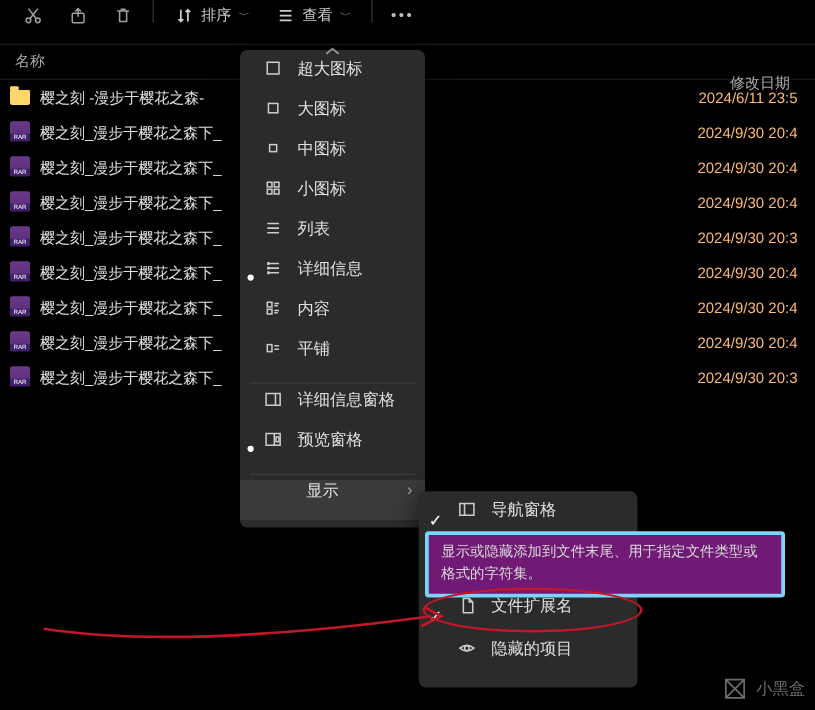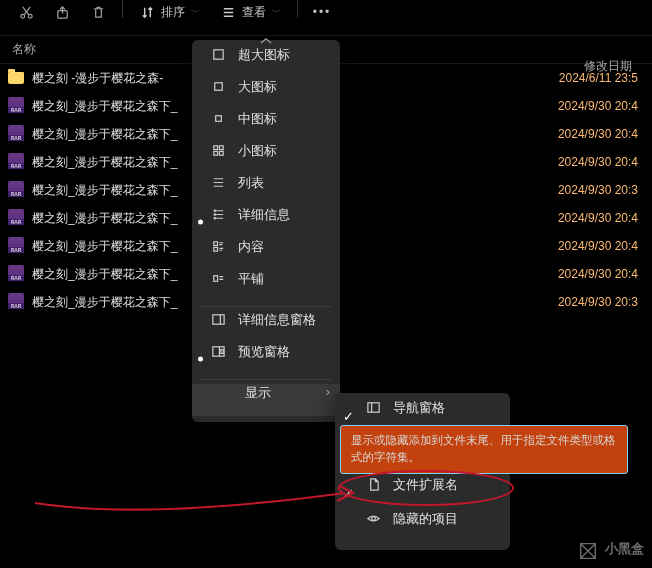--- a/index.html
+++ b/index.html
@@ -106,27 +106,27 @@
 .submenu .menu-item { padding-left: 30px; height: 34px; }
 .submenu .check { position:absolute; left:8px; top:50%; transform:translateY(-50%); color:#fff; }
 .submenu .menu-sep { margin: 4px 8px; }
 
 
 .tooltip {
   position: absolute;
   top: 425px;
   left: 340px;
   width: 288px;
-  background: #c2410c;
+  background: #701a75;
   color: #d8d8d8;
   font-size: 11.5px;
   padding: 6px 10px;
   border-radius: 3px;
   line-height: 1.5;
-  border: 1px solid #7dd3fc;
+  border: 3px solid #7dd3fc;
   z-index: 25;
 }
 
 
 .red-arrow {
   position: absolute;
   left: 25px;
   top: 468px;
   width: 330px;
   height: 60px;
@@ -140,22 +140,22 @@
   height: 36px;
   border: 2px solid #c0172a;
   border-radius: 50%;
   pointer-events: none;
   z-index: 30;
 }
 
 
 .watermark {
   position:absolute; right:8px; bottom:6px;
-  display:flex; align-items:flex-start; gap:6px;
-  color:#888; font-size:13px; opacity:0.8;font-weight:bold;
+  display:flex; align-items:center; gap:6px;
+  color:#888; font-size:13px; opacity:0.8;
 }
 .watermark svg { width:22px; height:22px; }
 </style>
 </head>
 <body>
 
 <div class="toolbar">
   <div class="toolbar-btn">
     <span class="toolbar-icon">
       <svg viewBox="0 0 16 16" width="15" height="15" stroke="#a0a0a0" stroke-width="1.3" fill="none">

